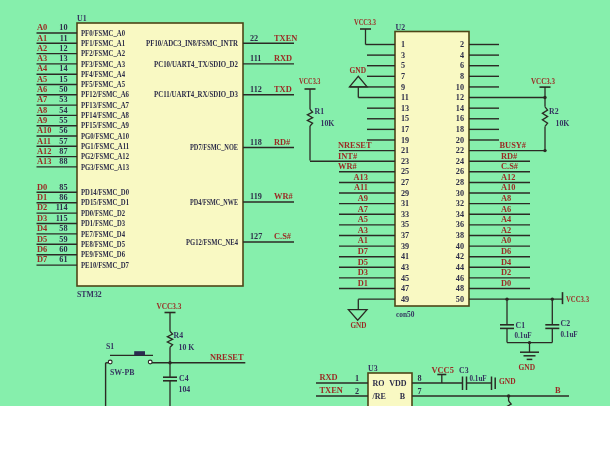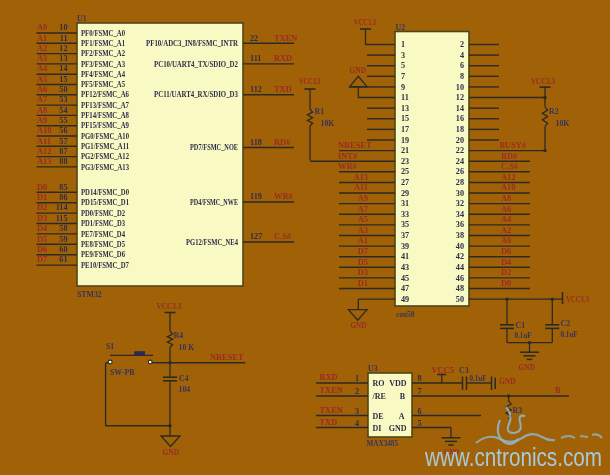--- a/index.html
+++ b/index.html
@@ -1,16 +1,16 @@
 <!DOCTYPE html>
 <html><head>
 <meta charset="utf-8">
 <style>
 html,body{margin:0;padding:0;background:#ffffff;}
-#c{width:610px;height:475px;position:relative;overflow:hidden;background:#a16207;}
+#c{width:610px;height:406px;position:relative;overflow:hidden;background:#86efac;}
 </style>
 </head>
 <body>
 <div id="c">
 <svg width="610" height="475" viewBox="0 0 610 475">
 <rect x="77" y="23" width="166" height="263" fill="#f9f9c3" stroke="#4e4517" stroke-width="1.6"></rect>
 <text x="77" y="20.5" font-family="Liberation Serif, serif" font-size="7.8" font-weight="bold" fill="#34345f">U1</text>
 <text x="77" y="296.5" font-family="Liberation Serif, serif" font-size="7.8" font-weight="bold" fill="#34345f">STM32</text>
 <line x1="36.5" y1="33.0" x2="77" y2="33.0" stroke="#2b2a24" stroke-width="1.4"></line>
 <text x="37" y="30.2" font-family="Liberation Serif, serif" font-size="8.4" font-weight="bold" fill="#9b2a24">A0</text>

